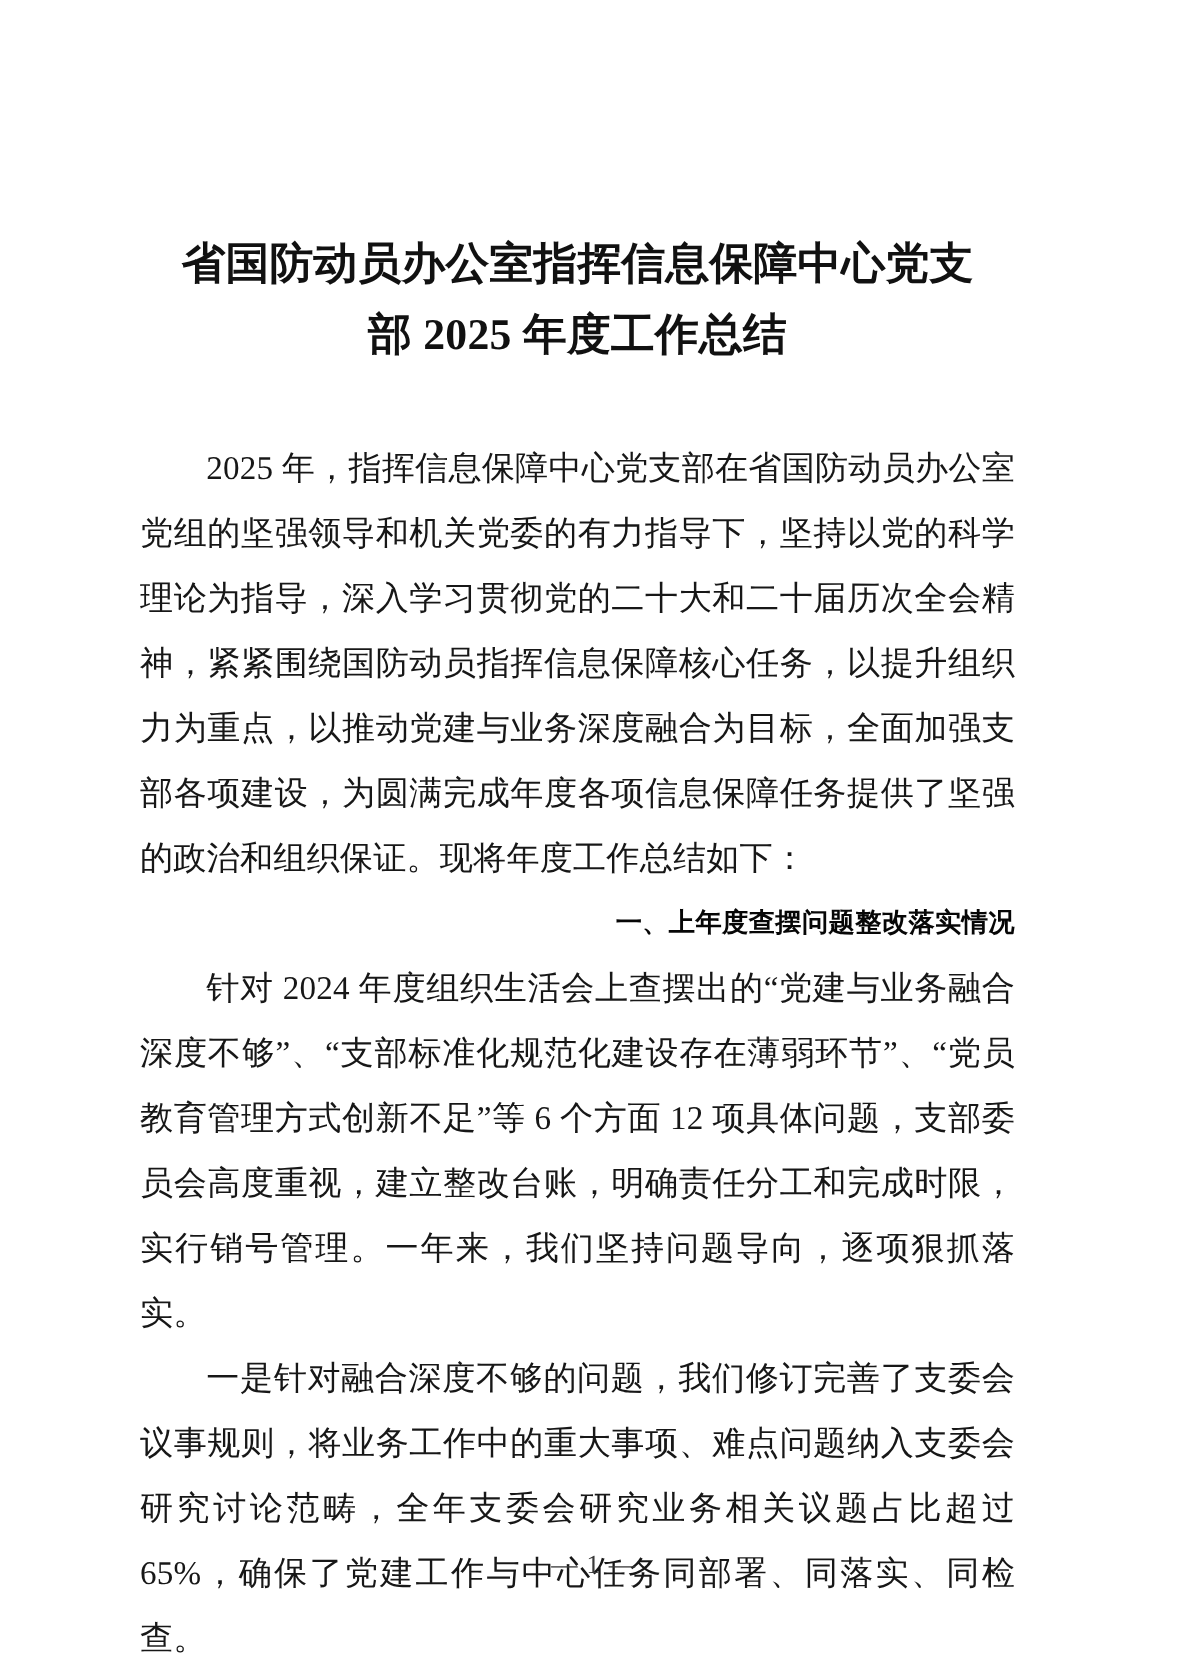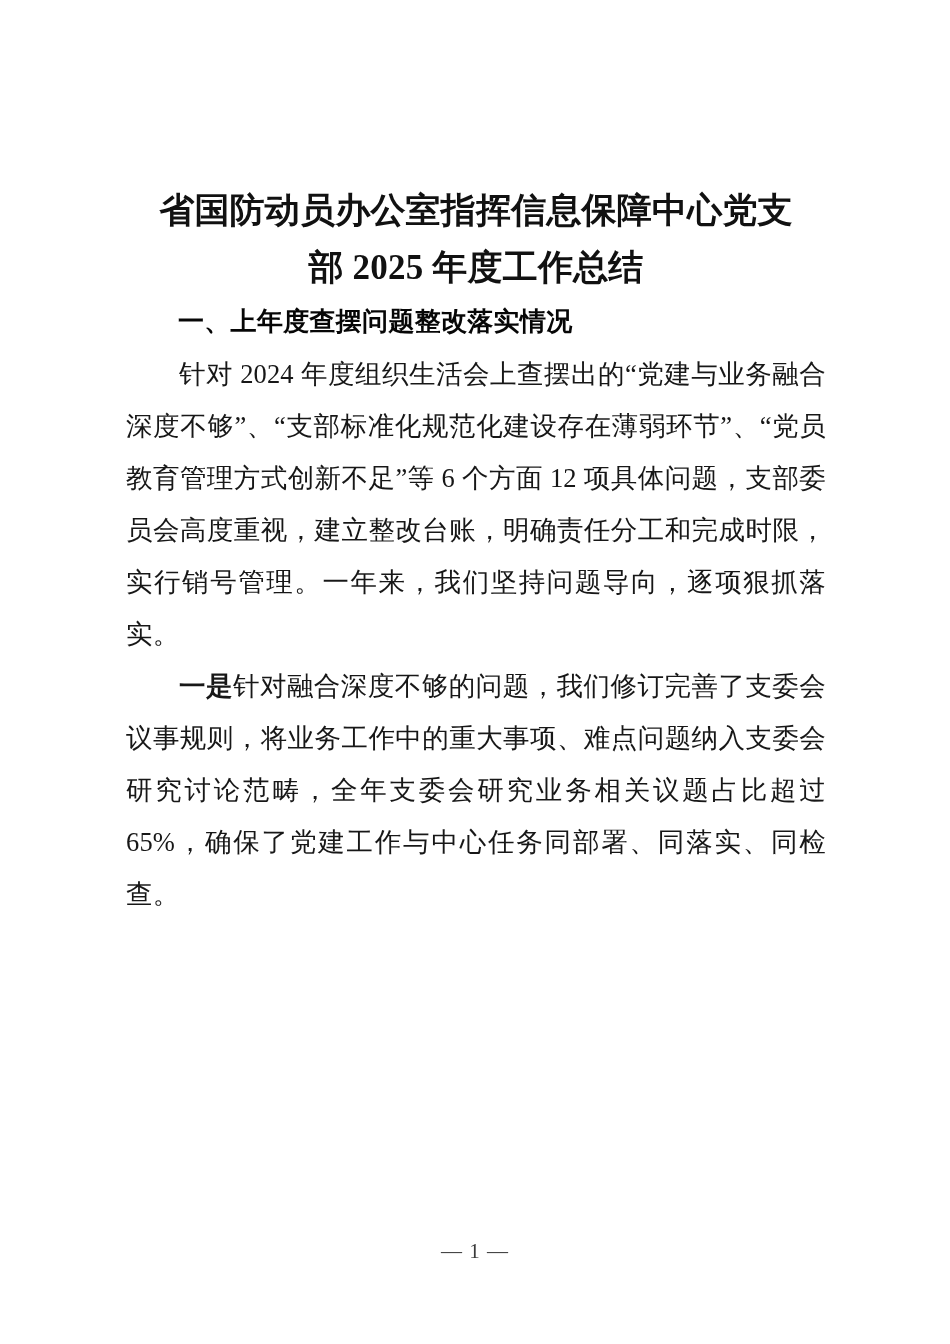--- a/index.html
+++ b/index.html
@@ -16,21 +16,21 @@
     position: relative;
     width: 950px;
     height: 1344px;
     margin: 0 auto;
     background: #ffffff;
     overflow: hidden;
     box-sizing: border-box;
   }
   .content {
     position: absolute;
-    left: 126px;
+    left: 112px;
     top: 0;
     width: 700px;
   }
 
   
   .doc-title {
     margin: 0;
     padding-top: 182px;
     font-family: "Liberation Serif", "DejaVu Serif", serif;
     font-weight: bold;
@@ -52,30 +52,30 @@
     text-indent: 2em;
     color: #171717;
     letter-spacing: 0.15px;
   }
   .para.first {
     margin-top: 52px;
   }
   .heading {
     margin: 0;
     font-family: "Liberation Serif", "DejaVu Serif", serif;
-    font-size: 26px;
+    font-size: 21px;
     line-height: 52px;
     font-weight: bold;
     text-indent: 2em;
-    text-align: left;
+    text-align: right;
     color: #060606;
     letter-spacing: 0.3px;
   }
   .lead {
-    font-weight: bold;
+    font-weight: normal;
   }
 
   
   .page-footer {
     position: absolute;
     left: 0;
     right: 0;
     top: 1238px;
     text-align: center;
     font-family: "Liberation Serif", "DejaVu Serif", serif;
@@ -90,20 +90,21 @@
 
 <div class="page">
 
   <div class="content">
 
     <h1 class="doc-title">
       <span style="display: block;">省国防动员办公室指挥信息保障中心党支</span>
       <span style="display: block; text-align: center;">部 2025 年度工作总结</span>
     </h1>
 
+    <p class="para first">2025 年，指挥信息保障中心党支部在省国防动员办公室党组的坚强领导和机关党委的有力指导下，坚持以党的科学理论为指导，深入学习贯彻党的二十大和二十届历次全会精神，紧紧围绕国防动员指挥信息保障核心任务，以提升组织力为重点，以推动党建与业务深度融合为目标，全面加强支部各项建设，为圆满完成年度各项信息保障任务提供了坚强的政治和组织保证。现将年度工作总结如下：</p>
 
     <p class="heading">一、上年度查摆问题整改落实情况</p>
 
     <p class="para">针对 2024 年度组织生活会上查摆出的“党建与业务融合深度不够”、“支部标准化规范化建设存在薄弱环节”、“党员教育管理方式创新不足”等 6 个方面 12 项具体问题，支部委员会高度重视，建立整改台账，明确责任分工和完成时限，实行销号管理。一年来，我们坚持问题导向，逐项狠抓落实。</p>
 
     <p class="para"><span class="lead">一是</span><span>针对融合深度不够的问题，我们修订完善了支委会议事规则，将业务工作中的重大事项、难点问题纳入支委会研究讨论范畴，全年支委会研究业务相关议题占比超过 65%，确保了党建工作与中心任务同部署、同落实、同检查。</span></p>
 
   </div>
 
   <div class="page-footer">— 1 —</div>

